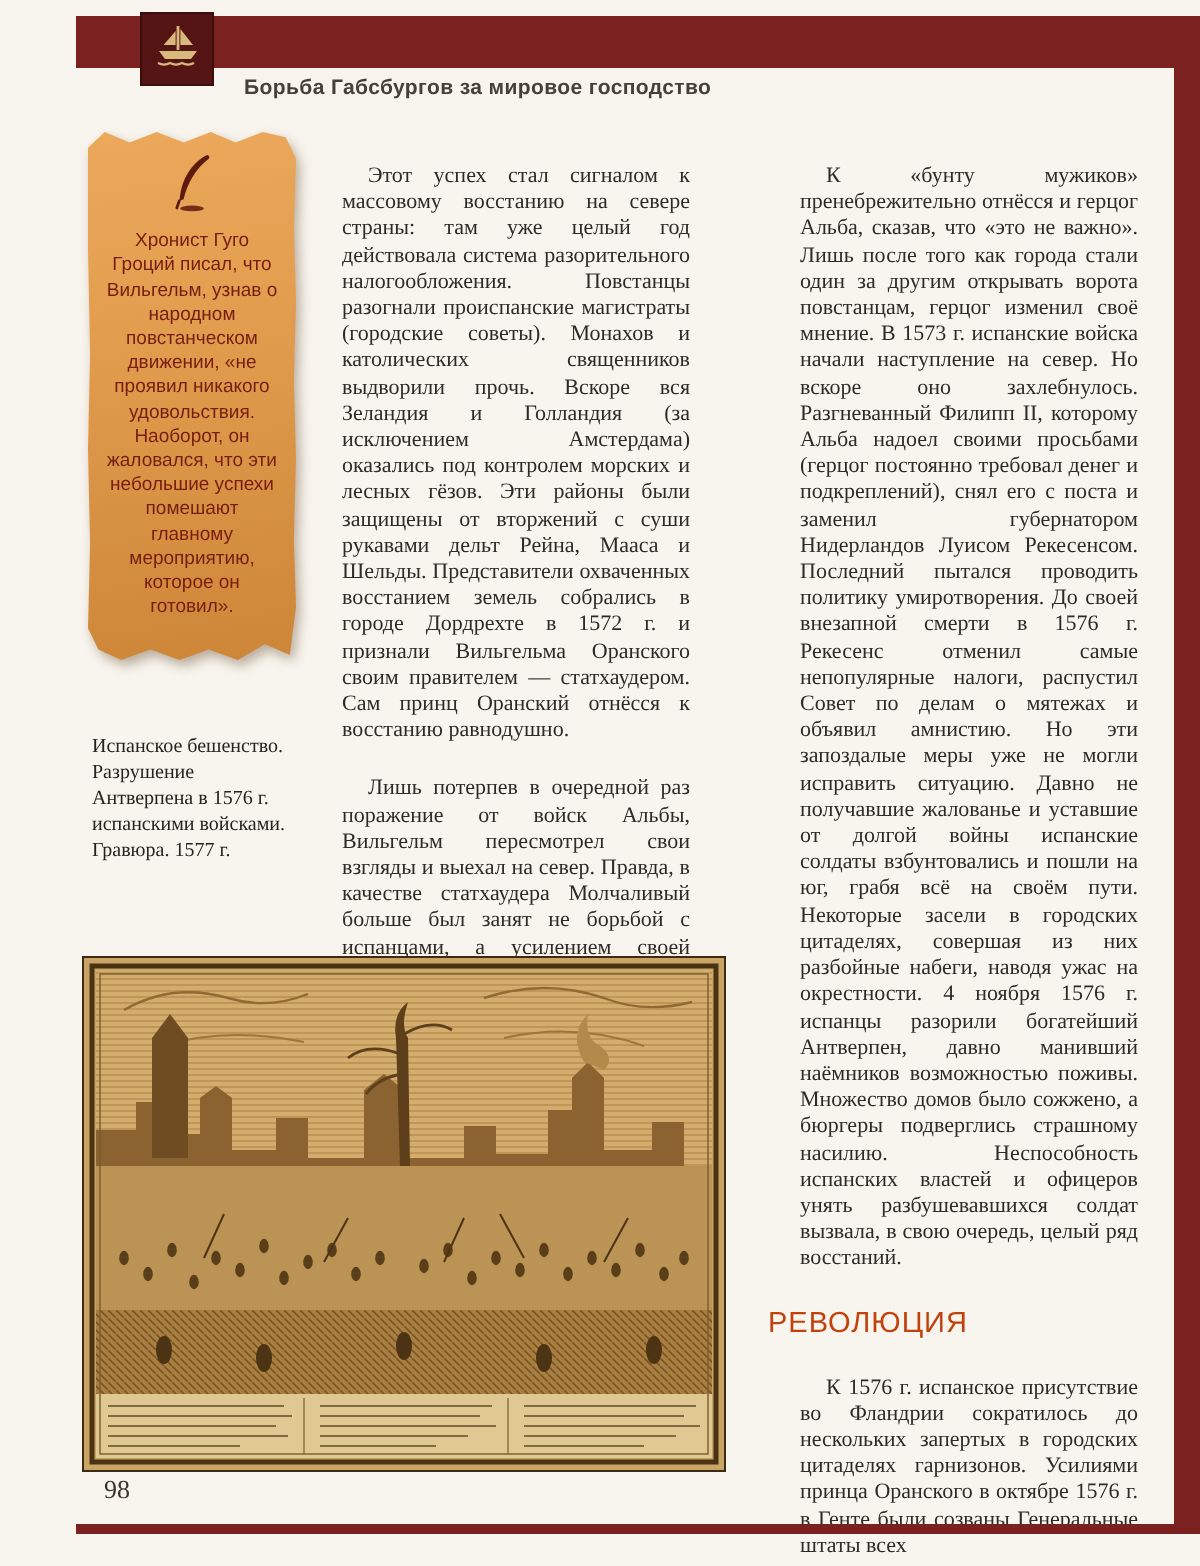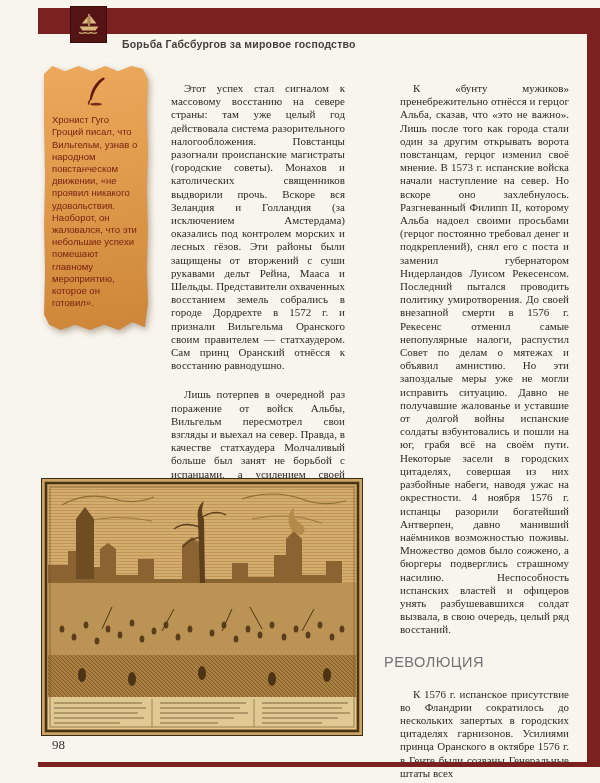--- a/index.html
+++ b/index.html
@@ -25,42 +25,42 @@
     color: #45403a; letter-spacing: .2px; padding-left: 10px;
   }
   
   .note-wrap { position: absolute; left: 44px; top: 66px; width: 104px; z-index: 3;
     filter: drop-shadow(2px 3px 3px rgba(70,35,0,.35)); }
   .note {
     width: 104px; min-height: 264px; padding: 8px 8px 14px;
     background: linear-gradient(172deg, #eca95b 0%, #e09a4c 45%, #cd8638 100%);
     clip-path: polygon(0% 3%, 8% 0%, 20% 2%, 33% 0%, 46% 2%, 59% 0%, 71% 2%, 84% 0%, 95% 1%, 100% 5%, 99% 18%, 100% 32%, 99% 47%, 100% 62%, 99% 77%, 100% 90%, 97% 99%, 85% 97%, 72% 100%, 58% 98%, 44% 100%, 30% 98%, 16% 100%, 5% 98%, 0% 94%, 1% 78%, 0% 60%, 1% 42%, 0% 22%);
     color: #771d10; font-family: "Liberation Sans", sans-serif;
-    font-size: 9.5px; line-height: 12.2px; text-align: left;
+    font-size: 9.5px; line-height: 12.2px; text-align: center;
   }
   .note .quill-holder { text-align: center; margin: 2px 0 5px; }
   
   .margin-caption {
     position: absolute; left: 46px; top: 367px; width: 100px; z-index: 2;
     font-size: 10px; line-height: 13px; color: #26221d;
   }
   
   .col {
     position: absolute; top: 66px; z-index: 1;
     font-size: 11px; line-height: 13.2px; text-align: justify;
     color: #2e2a26; hyphens: auto; -webkit-hyphens: auto;
   }
   .col p { margin: 16px; text-indent: 13px; }
   .col1 { left: 155px; width: 206px; }
   .col2 { left: 384px; width: 201px; }
   .section-heading {
     margin: 15px 0 9px; text-indent: 0;
     font-family: "Liberation Sans", sans-serif; font-weight: normal;
     font-size: 14.5px; line-height: 19px; letter-spacing: .5px;
-    color: #737373; text-align: left;
+    color: #c2410c; text-align: left;
   }
   
   .engraving {
     position: absolute; left: 42px; top: 479px; width: 320px; height: 256px;
     margin: 0; z-index: 4; background: #caa465;
     box-shadow: 0 0 0 1px #3c2b12;
   }
   .engraving svg { display: block; width: 100%; height: 100%; }
   .page-number {
     position: absolute; left: 52px; top: 737px; z-index: 2;
@@ -98,20 +98,21 @@
         <svg width="22" height="30" viewBox="0 0 22 30" aria-hidden="true">
           <path d="M18.5 1.5 C13 4 7.5 10.5 5.5 19 L4.6 24.5 L6.8 23.6 C8.6 16 12.5 8.5 19.5 3.2 C20 2.4 19.4 1.4 18.5 1.5 Z" fill="#5f1a0e"></path>
           <path d="M4.6 24.5 L3.4 28" stroke="#5f1a0e" stroke-width="1.4" stroke-linecap="round" fill="none"></path>
           <ellipse cx="11" cy="28.2" rx="6" ry="1.4" fill="#5f1a0e" opacity=".85"></ellipse>
         </svg>
       </div>
       <p style="margin:0">Хронист Гуго Гроций писал, что Вильгельм, узнав о народном повстанческом движении, «не проявил никакого удовольствия. Наоборот, он жаловался, что эти небольшие успехи помешают главному мероприятию, которое он готовил».</p>
     </aside>
   </div>
 
+  <div class="margin-caption">Испанское бешенство. Разрушение Антверпена в 1576 г. испанскими войсками. Гравюра. 1577 г.</div>
 
   <div class="col col1">
     <p>Этот успех стал сигналом к массовому восстанию на севере страны: там уже целый год действовала система разорительного налогообложения. Повстанцы разогнали происпанские магистраты (городские советы). Монахов и католических священников выдворили прочь. Вскоре вся Зеландия и Голландия (за исключением Амстердама) оказались под контролем морских и лесных гёзов. Эти районы были защищены от вторжений с суши рукавами дельт Рейна, Мааса и Шельды. Представители охваченных восстанием земель собрались в городе Дордрехте в 1572 г. и признали Вильгельма Оранского своим правителем — статхаудером. Сам принц Оранский отнёсся к восстанию равнодушно.</p>
     <p>Лишь потерпев в очередной раз поражение от войск Альбы, Вильгельм пересмотрел свои взгляды и выехал на север. Правда, в качестве статхаудера Молчаливый больше был занят не борьбой с испанцами, а усилением своей личной власти. Он опирался на дворянство и кальвинистские консистории, что серьёзно беспокоило призвавшую его купеческую олигархию.</p>
   </div>
 
   <div class="col col2">
     <p>К «бунту мужиков» пренебрежительно отнёсся и герцог Альба, сказав, что «это не важно». Лишь после того как города стали один за другим открывать ворота повстанцам, герцог изменил своё мнение. В 1573 г. испанские войска начали наступление на север. Но вскоре оно захлебнулось. Разгневанный Филипп II, которому Альба надоел своими просьбами (герцог постоянно требовал денег и подкреплений), снял его с поста и заменил губернатором Нидерландов Луисом Рекесенсом. Последний пытался проводить политику умиротворения. До своей внезапной смерти в 1576 г. Рекесенс отменил самые непопулярные налоги, распустил Совет по делам о мятежах и объявил амнистию. Но эти запоздалые меры уже не могли исправить ситуацию. Давно не получавшие жалованье и уставшие от долгой войны испанские солдаты взбунтовались и пошли на юг, грабя всё на своём пути. Некоторые засели в городских цитаделях, совершая из них разбойные набеги, наводя ужас на окрестности. 4 ноября 1576 г. испанцы разорили богатейший Антверпен, давно манивший наёмников возможностью поживы. Множество домов было сожжено, а бюргеры подверглись страшному насилию. Неспособность испанских властей и офицеров унять разбушевавшихся солдат вызвала, в свою очередь, целый ряд восстаний.</p>
     <h2 class="section-heading">
       <div>РЕВОЛЮЦИЯ</div>

